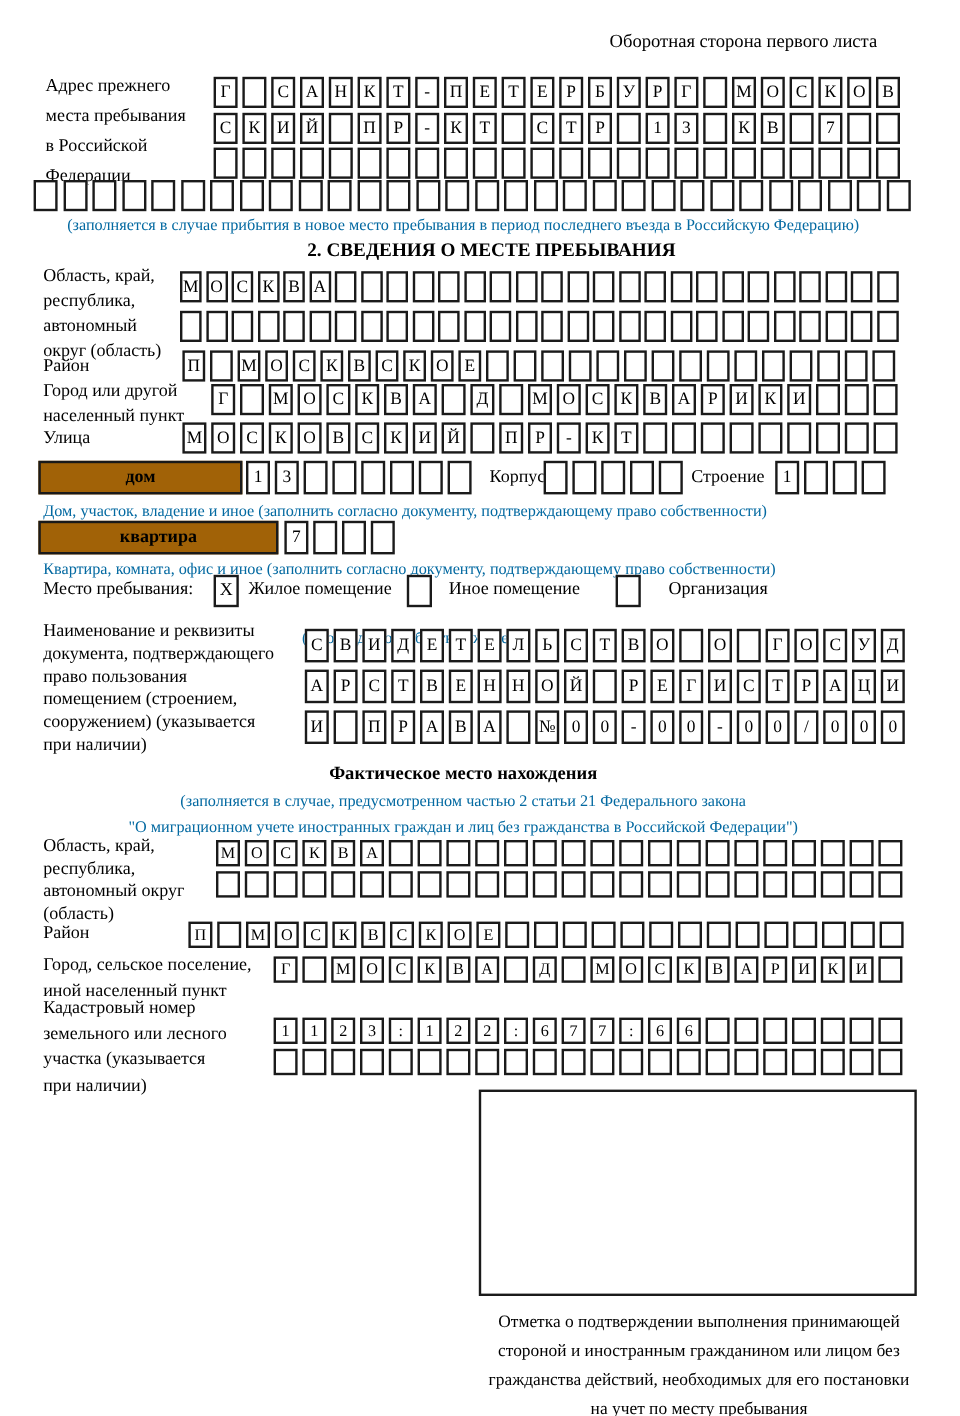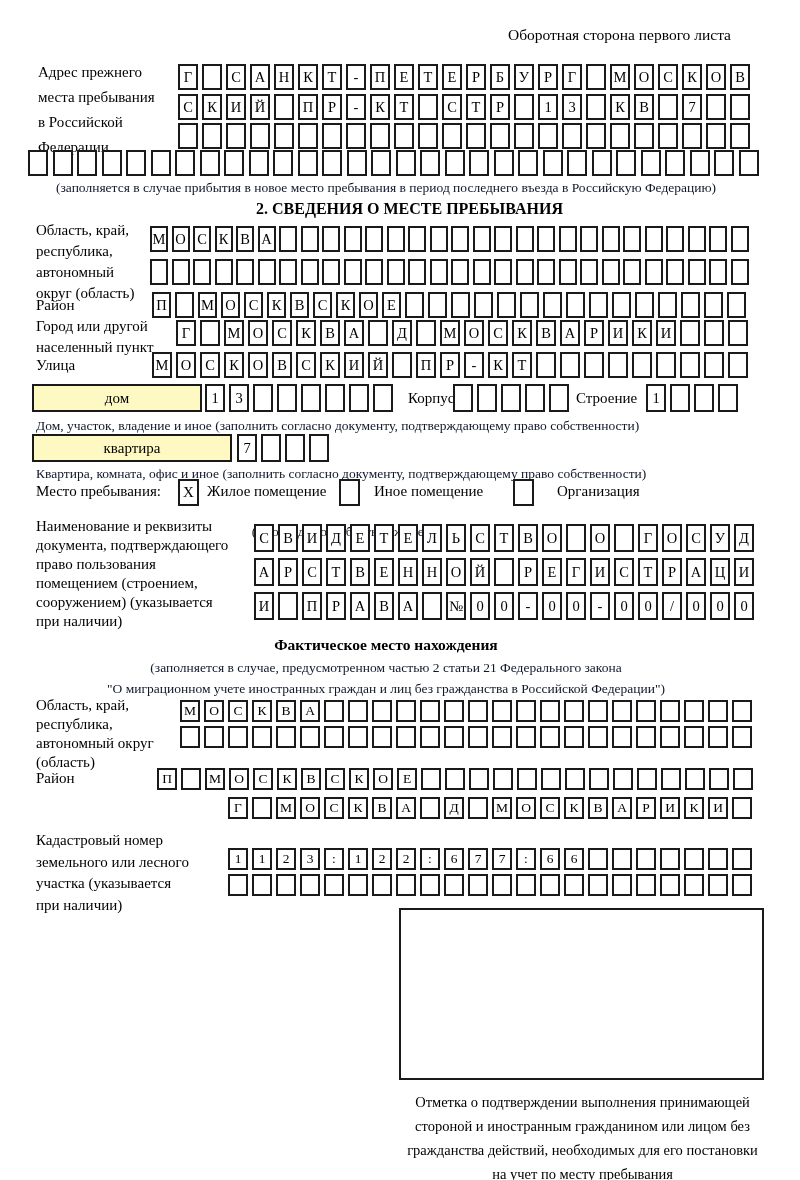--- a/index.html
+++ b/index.html
@@ -1,34 +1,34 @@
 <!DOCTYPE html>
 <html><head>
 <meta charset="utf-8">
 <style>
   html,body{margin:0;padding:0;background:#fff;}
   .page{position:relative;width:772px;height:1180px;background:#fff;color:#000;
         font-family:"Liberation Serif","DejaVu Serif",serif;overflow:hidden;}
   .lbl{position:absolute;font-size:15px;line-height:25px;color:#000;}
   .lbl div{white-space:nowrap;}
   .lh21 div{line-height:21px;} .lh19 div{line-height:19px;} .lh22 div{line-height:22px;} .lh215 div{line-height:21.5px;}
-  .note{position:absolute;font-size:13.5px;color:#0f172a;white-space:nowrap;}
+  .note{position:absolute;font-size:13.5px;color:#0369a1;white-space:nowrap;}
   .center{left:0;right:0;text-align:center;white-space:nowrap;}
   .h2title{position:absolute;left:0;right:0;text-align:center;font-weight:bold;font-size:16px;}
   .cr{position:absolute;display:flex;}
   .cr .c{box-sizing:border-box;height:26px;border:2px solid #1a1a1a;display:flex;align-items:center;
          justify-content:center;font-size:14.5px;background:#fff;flex:none;}
   .p24 .c{width:20px;margin-right:4px;}
   .p245 .c{width:20px;margin-right:4.5px;}
   .p215 .c{width:18px;margin-right:3.5px;}
   .p23 .c{width:19px;margin-right:4px;}
   .h28 .c{height:28px;}
   .h22 .c{height:22px;font-size:13.5px;}
   .wbox{position:absolute;box-sizing:border-box;border:2px solid #1a1a1a;height:28px;
-        display:flex;align-items:center;justify-content:center;font-size:15px;background:#fef9c3;}
+        display:flex;align-items:center;justify-content:center;font-size:15px;background:#a16207;font-weight:bold;}
   .cb{position:absolute;box-sizing:border-box;width:21px;height:27px;border:2px solid #1a1a1a;
       display:flex;align-items:center;justify-content:center;font-size:15px;background:#fff;}
   .opt{position:absolute;font-size:15px;white-space:nowrap;}
   .stampbox{position:absolute;left:399px;top:908px;width:365px;height:172px;
             box-sizing:border-box;border:2px solid #1a1a1a;background:#fff;}
   .caption{position:absolute;left:385px;top:1090px;width:395px;text-align:center;
            font-size:14.5px;}
   .caption div{line-height:24px;white-space:nowrap;}
   .titleright{position:absolute;right:41px;top:26px;font-size:15.5px;white-space:nowrap;}
   .facttitle{position:absolute;left:0;right:0;top:636px;text-align:center;font-weight:bold;font-size:15.5px;font-family:Liberation Serif, serif;}
@@ -526,20 +526,24 @@
       <span class="c"></span>
       <span class="c"></span>
       <span class="c"></span>
       <span class="c"></span>
       <span class="c"></span>
       <span class="c"></span>
       <span class="c"></span>
       <span class="c"></span>
     </div>
 
+  <div class="lbl lh22" style="left:36px;top:793px;">
+      <div>Город, сельское поселение,</div>
+      <div>иной населенный пункт</div>
+    </div>
   <div class="cr p24 h22" style="left:228px;top:797px;">
       <span class="c">Г</span>
       <span class="c"></span>
       <span class="c">М</span>
       <span class="c">О</span>
       <span class="c">С</span>
       <span class="c">К</span>
       <span class="c">В</span>
       <span class="c">А</span>
       <span class="c"></span>

